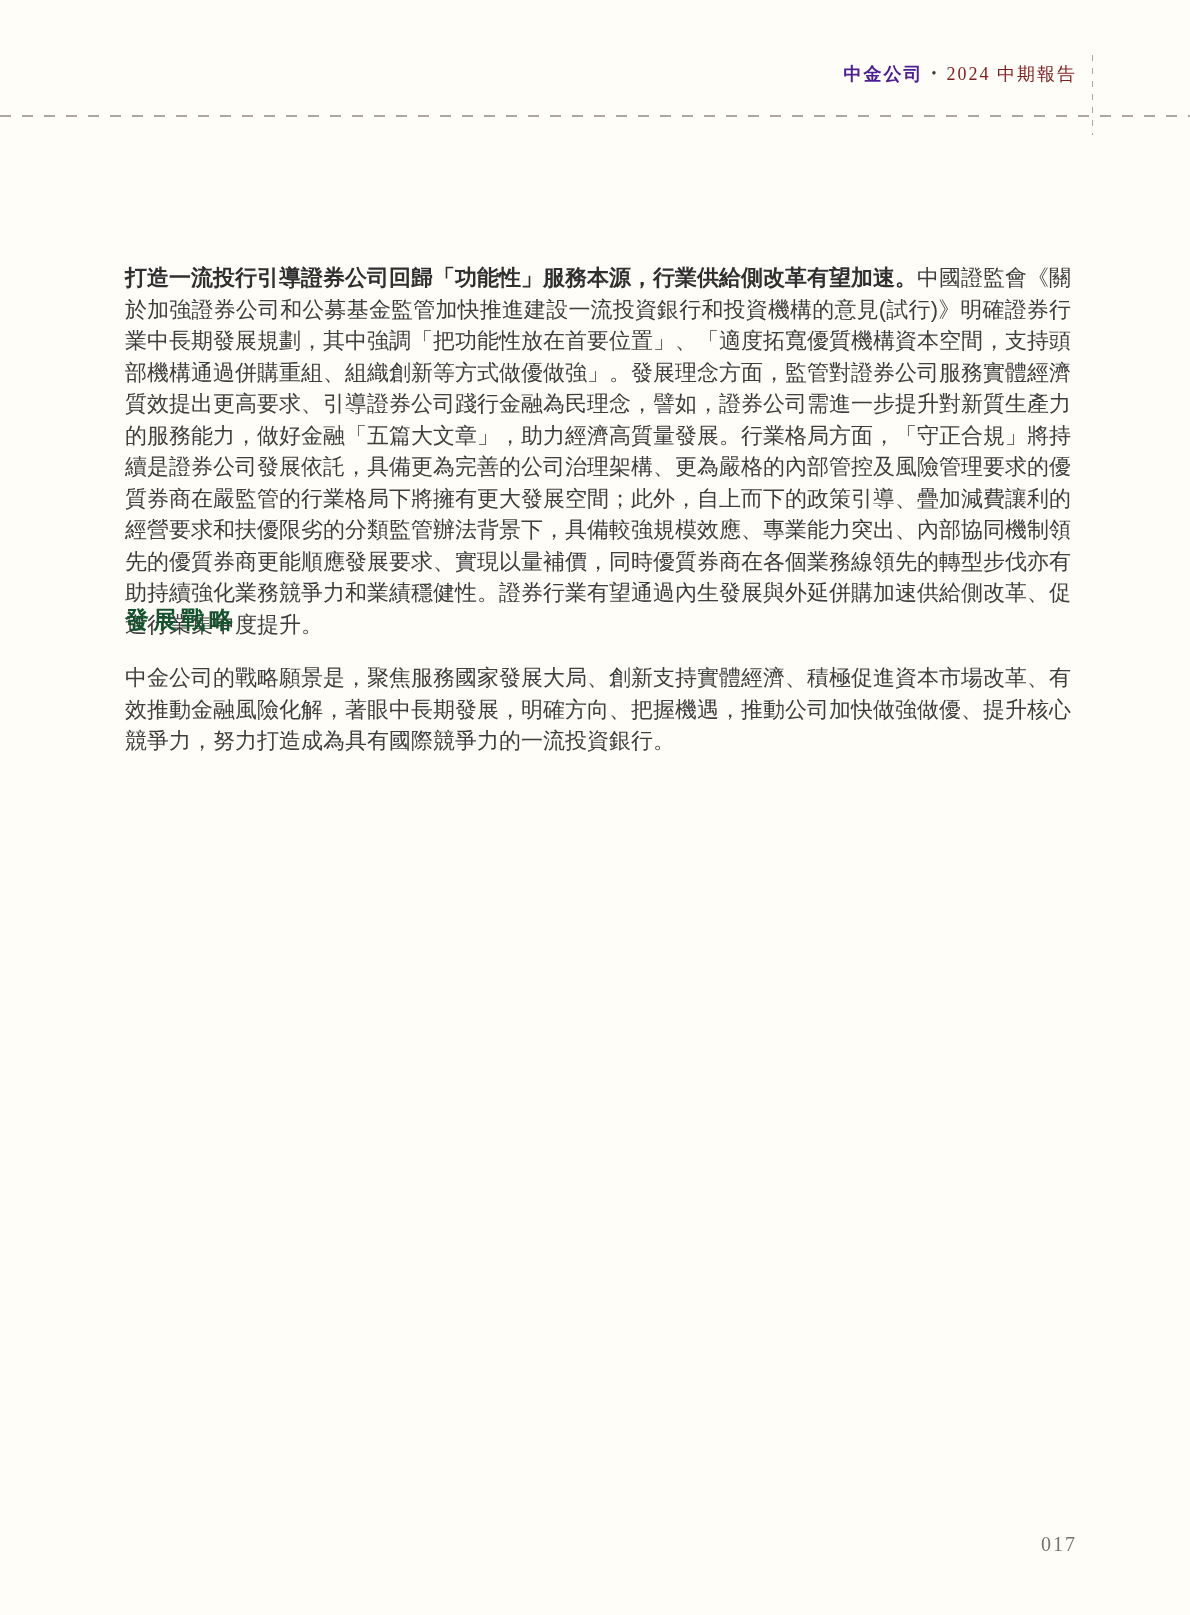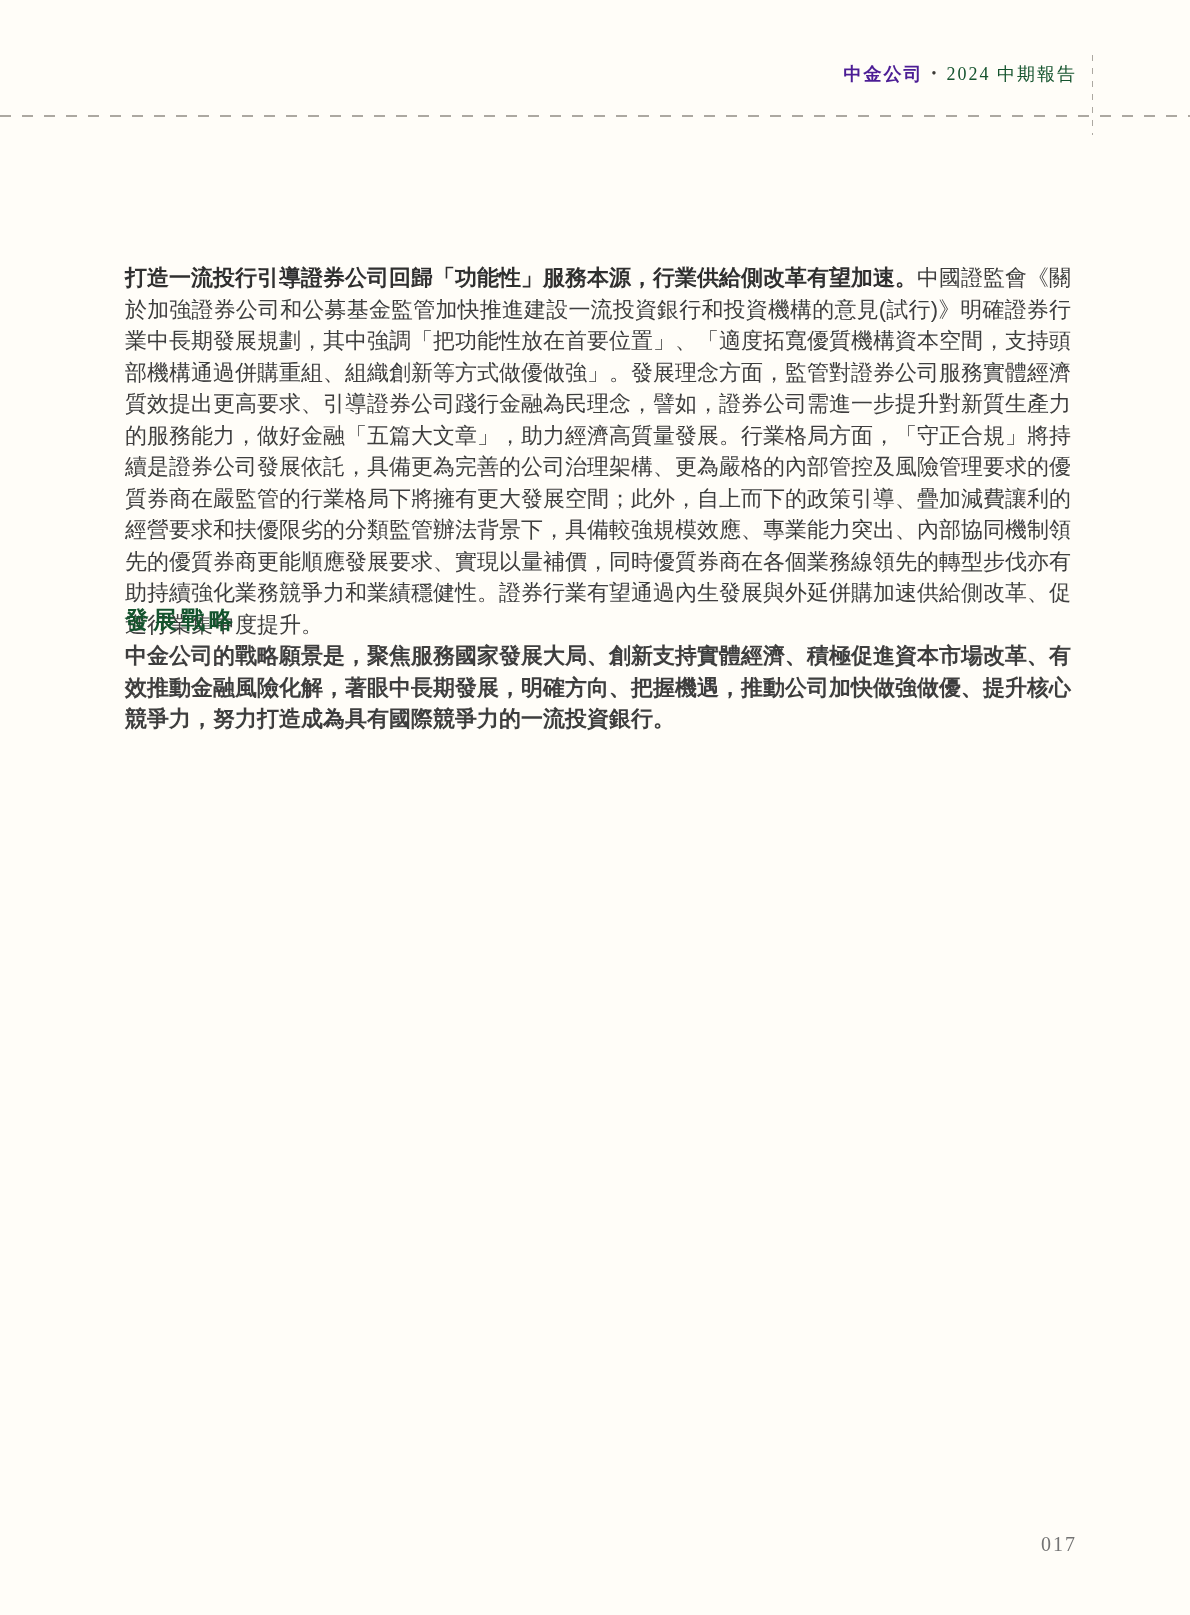--- a/index.html
+++ b/index.html
@@ -20,21 +20,21 @@
     top: 62px;
     right: 113px;
     font-family: "Liberation Serif", "DejaVu Serif", serif;
     font-size: 18px;
     letter-spacing: 2px;
     white-space: nowrap;
     color: #4c4a48;
   }
   .header-company { font-weight: 700; color: #4c1d95; }
   .header-bullet { color: #3c3a36; font-size: 14px; padding: 0 8px; vertical-align: 2px; }
-  .header-report { color: #14532d; font-weight: 400; }
+  .header-report { color: #7f1d1d; font-weight: 400; }
 
   
   .rule-horizontal {
     position: absolute;
     top: 115px;
     left: 0;
     width: 1190px;
     height: 2px;
     background: repeating-linear-gradient(90deg,
       #aca8a1 0px, #aca8a1 11px,
@@ -56,21 +56,21 @@
     position: absolute;
     left: 125px;
     width: 946px;
     font-size: 22px;
     line-height: 31.5px;
     color: #3e3e3e;
     text-align: justify;
     text-justify: inter-character;
   }
   .para-1 { top: 262px; }
-  .para-2 { top: 640px; font-weight: bold; }
+  .para-2 { top: 662px; }
   .lead-bold { font-weight: 700; color: #303030; }
 
   .section-heading {
     position: absolute;
     left: 125px;
     top: 604px;
     font-size: 24px;
     font-weight: 700;
     letter-spacing: 4px;
     color: #14532d;

